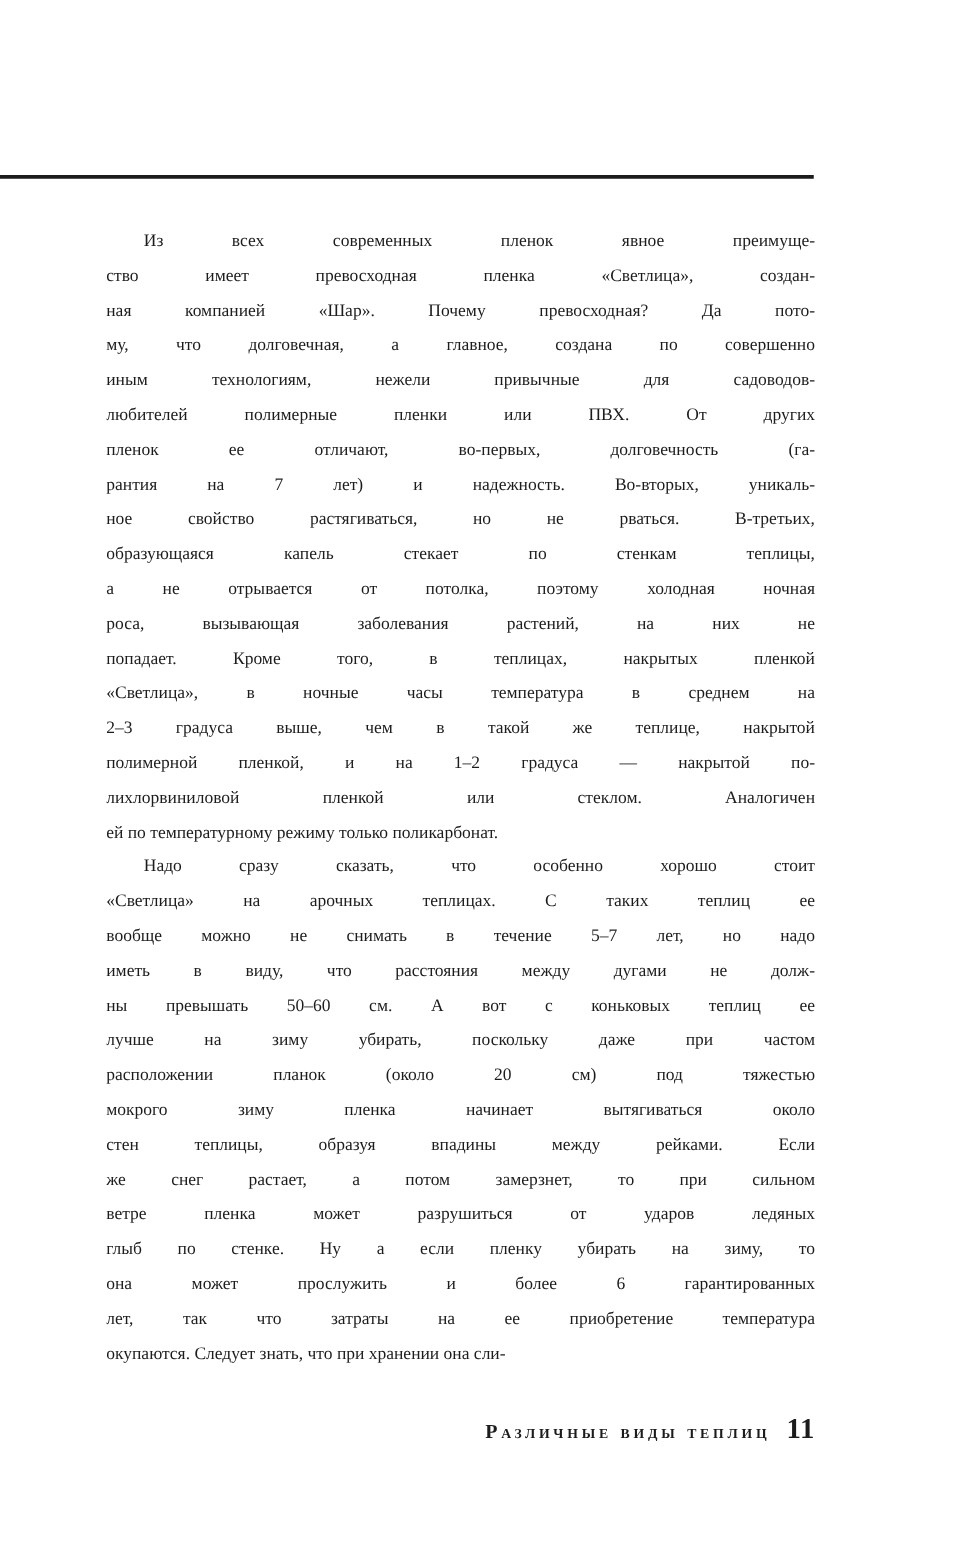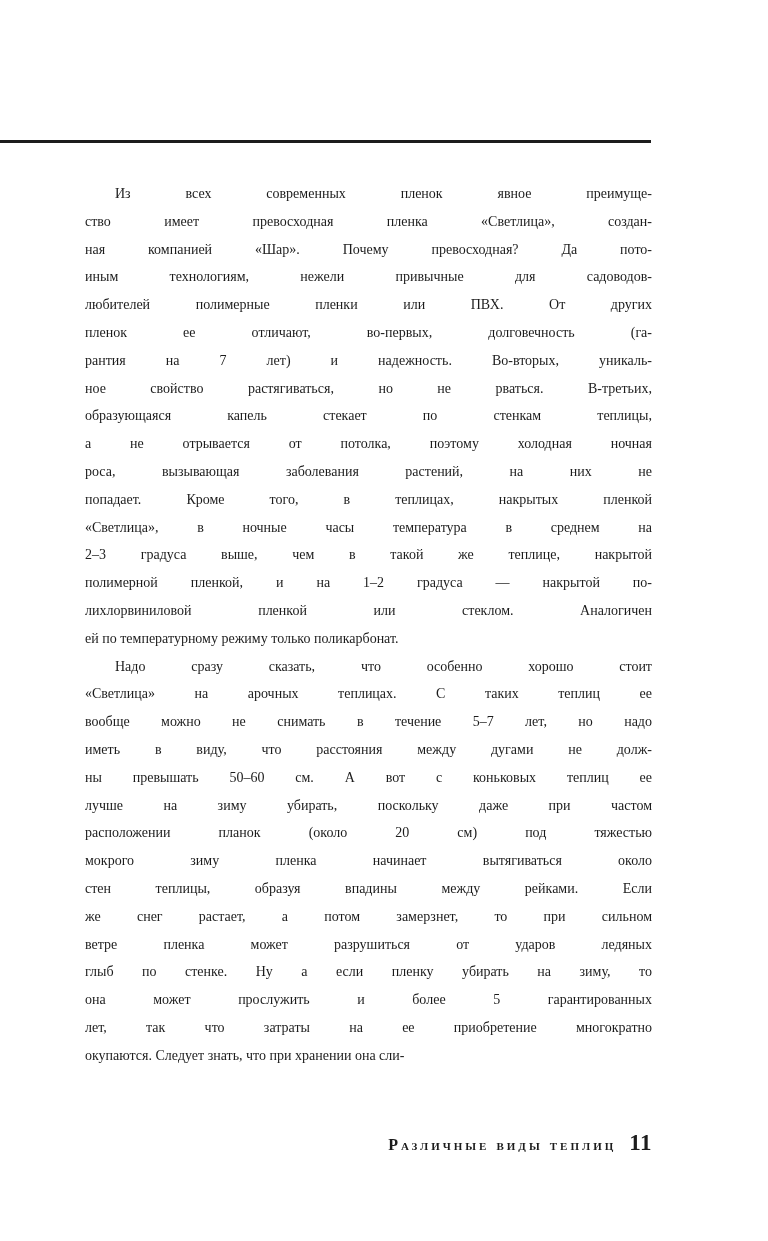--- a/index.html
+++ b/index.html
@@ -78,20 +78,21 @@
 
 <div class="page">
 
   <div class="top-rule"></div>
 
   <div class="text-block">
       <div class="paragraph">
         <div class="line first">Из всех современных пленок явное преимуще-</div>
         <div class="line">ство имеет превосходная пленка «Светлица», создан-</div>
         <div class="line">ная компанией «Шар». Почему превосходная? Да пото-</div>
+        <div class="line">му, что долговечная, а главное, создана по совершенно</div>
         <div class="line">иным технологиям, нежели привычные для садоводов-</div>
         <div class="line">любителей полимерные пленки или ПВХ. От других</div>
         <div class="line">пленок ее отличают, во-первых, долговечность (га-</div>
         <div class="line">рантия на 7 лет) и надежность. Во-вторых, уникаль-</div>
         <div class="line">ное свойство растягиваться, но не рваться. В-третьих,</div>
         <div class="line">образующаяся капель стекает по стенкам теплицы,</div>
         <div class="line">а не отрывается от потолка, поэтому холодная ночная</div>
         <div class="line">роса, вызывающая заболевания растений, на них не</div>
         <div class="line">попадает. Кроме того, в теплицах, накрытых пленкой</div>
         <div class="line">«Светлица», в ночные часы температура в среднем на</div>
@@ -106,22 +107,22 @@
         <div class="line">вообще можно не снимать в течение 5–7 лет, но надо</div>
         <div class="line">иметь в виду, что расстояния между дугами не долж-</div>
         <div class="line">ны превышать 50–60 см. А вот с коньковых теплиц ее</div>
         <div class="line">лучше на зиму убирать, поскольку даже при частом</div>
         <div class="line">расположении планок (около 20 см) под тяжестью</div>
         <div class="line">мокрого зиму пленка начинает вытягиваться около</div>
         <div class="line">стен теплицы, образуя впадины между рейками. Если</div>
         <div class="line">же снег растает, а потом замерзнет, то при сильном</div>
         <div class="line">ветре пленка может разрушиться от ударов ледяных</div>
         <div class="line">глыб по стенке. Ну а если пленку убирать на зиму, то</div>
-        <div class="line">она может прослужить и более 5 гарантированных</div>
-        <div class="line">лет, так что затраты на ее приобретение многократно</div>
+        <div class="line">она может прослужить и более 6 гарантированных</div>
+        <div class="line">лет, так что затраты на ее приобретение температура</div>
         <div class="line last">окупаются. Следует знать, что при хранении она сли-</div>
       </div>
     </div>
 
   <div class="footer">
     <span class="footer-title">Различные виды теплиц</span>
     <span class="footer-page-number">11</span>
   </div>
 
 </div>

